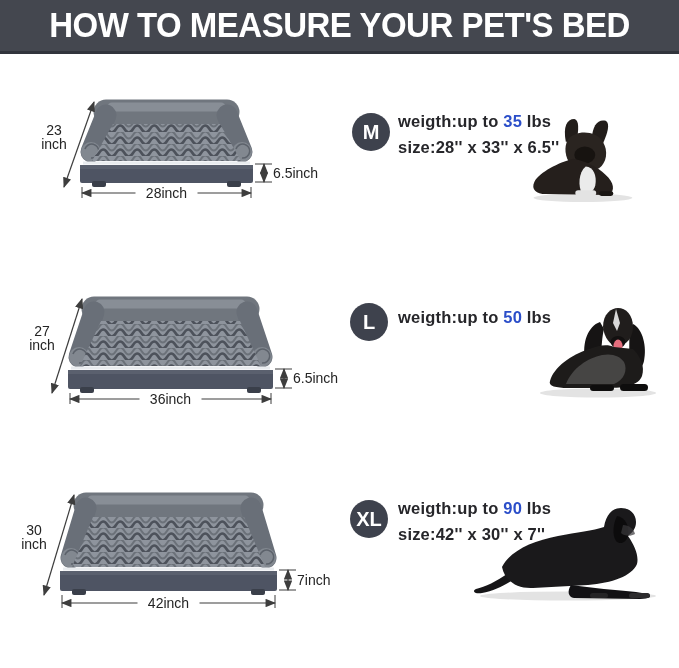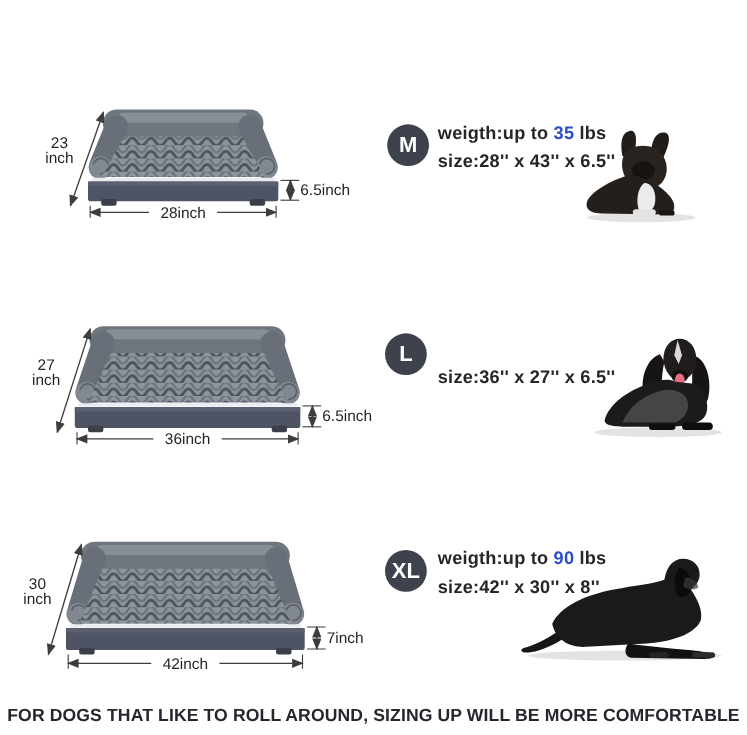--- a/index.html
+++ b/index.html
@@ -30,20 +30,23 @@
   .w-2{top:499px;} .s-2{top:525px;}
   
   .footer{position:absolute;left:0;top:642px;width:679px;text-align:center;
           font-size:16px;font-weight:bold;color:#26262e;letter-spacing:.1px;}
 </style>
 </head>
 <body>
 
 <div id="page">
 
+  <header class="banner">
+    <h1>HOW TO MEASURE YOUR PET'S BED</h1>
+  </header>
 
   <svg id="scene" width="679" height="668" viewBox="0 0 679 668">
     <defs>
       <marker id="arr" viewBox="0 0 10 8" refX="9" refY="4" markerWidth="9" markerHeight="7" orient="auto-start-reverse">
         <path d="M0,0 L10,4 L0,8 z" fill="#3d3d3d"></path>
       </marker>
       <pattern id="swirl" width="17" height="12" patternUnits="userSpaceOnUse">
         <rect width="17" height="12" fill="#8e949d"></rect>
         <path d="M-3,9 Q1.25,2 5.5,9 T14,9 T22.5,9" fill="none" stroke="#4d525b" stroke-width="2.6"></path>
         <path d="M-3,3 Q1.25,-4 5.5,3 T14,3 T22.5,3" fill="none" stroke="#6b7179" stroke-width="2"></path>
@@ -173,21 +176,20 @@
       <rect x="156" y="89" width="21" height="5" rx="2.5" fill="#2d2c2e"></rect>
       <rect x="117" y="89" width="18" height="5" rx="2.5" fill="#252426"></rect>
     </g>
   </svg>
 
   <div class="badge badge-0">M</div>
   <div class="badge badge-1">L</div>
   <div class="badge badge-2 badge-xl">XL</div>
 
   <div class="info-line w-0"><span>weigth:up to </span><span class="hl">35</span><span> lbs</span></div>
-  <div class="info-line s-0">size:28'' x 43'' x 6.5''</div>
+  <div class="info-line s-0">size:28'' x 33'' x 6.5''</div>
 
-  <div class="info-line s-1">size:36'' x 27'' x 6.5''</div>
+  <div class="info-line w-1"><span>weigth:up to </span><span class="hl">50</span><span> lbs</span></div>
 
   <div class="info-line w-2"><span>weigth:up to </span><span class="hl">90</span><span> lbs</span></div>
-  <div class="info-line s-2">size:42'' x 30'' x 8''</div>
+  <div class="info-line s-2">size:42'' x 30'' x 7''</div>
 
-  <div class="footer">FOR DOGS THAT LIKE TO ROLL AROUND, SIZING UP WILL BE MORE COMFORTABLE</div>
 </div>
 
 </body></html>

